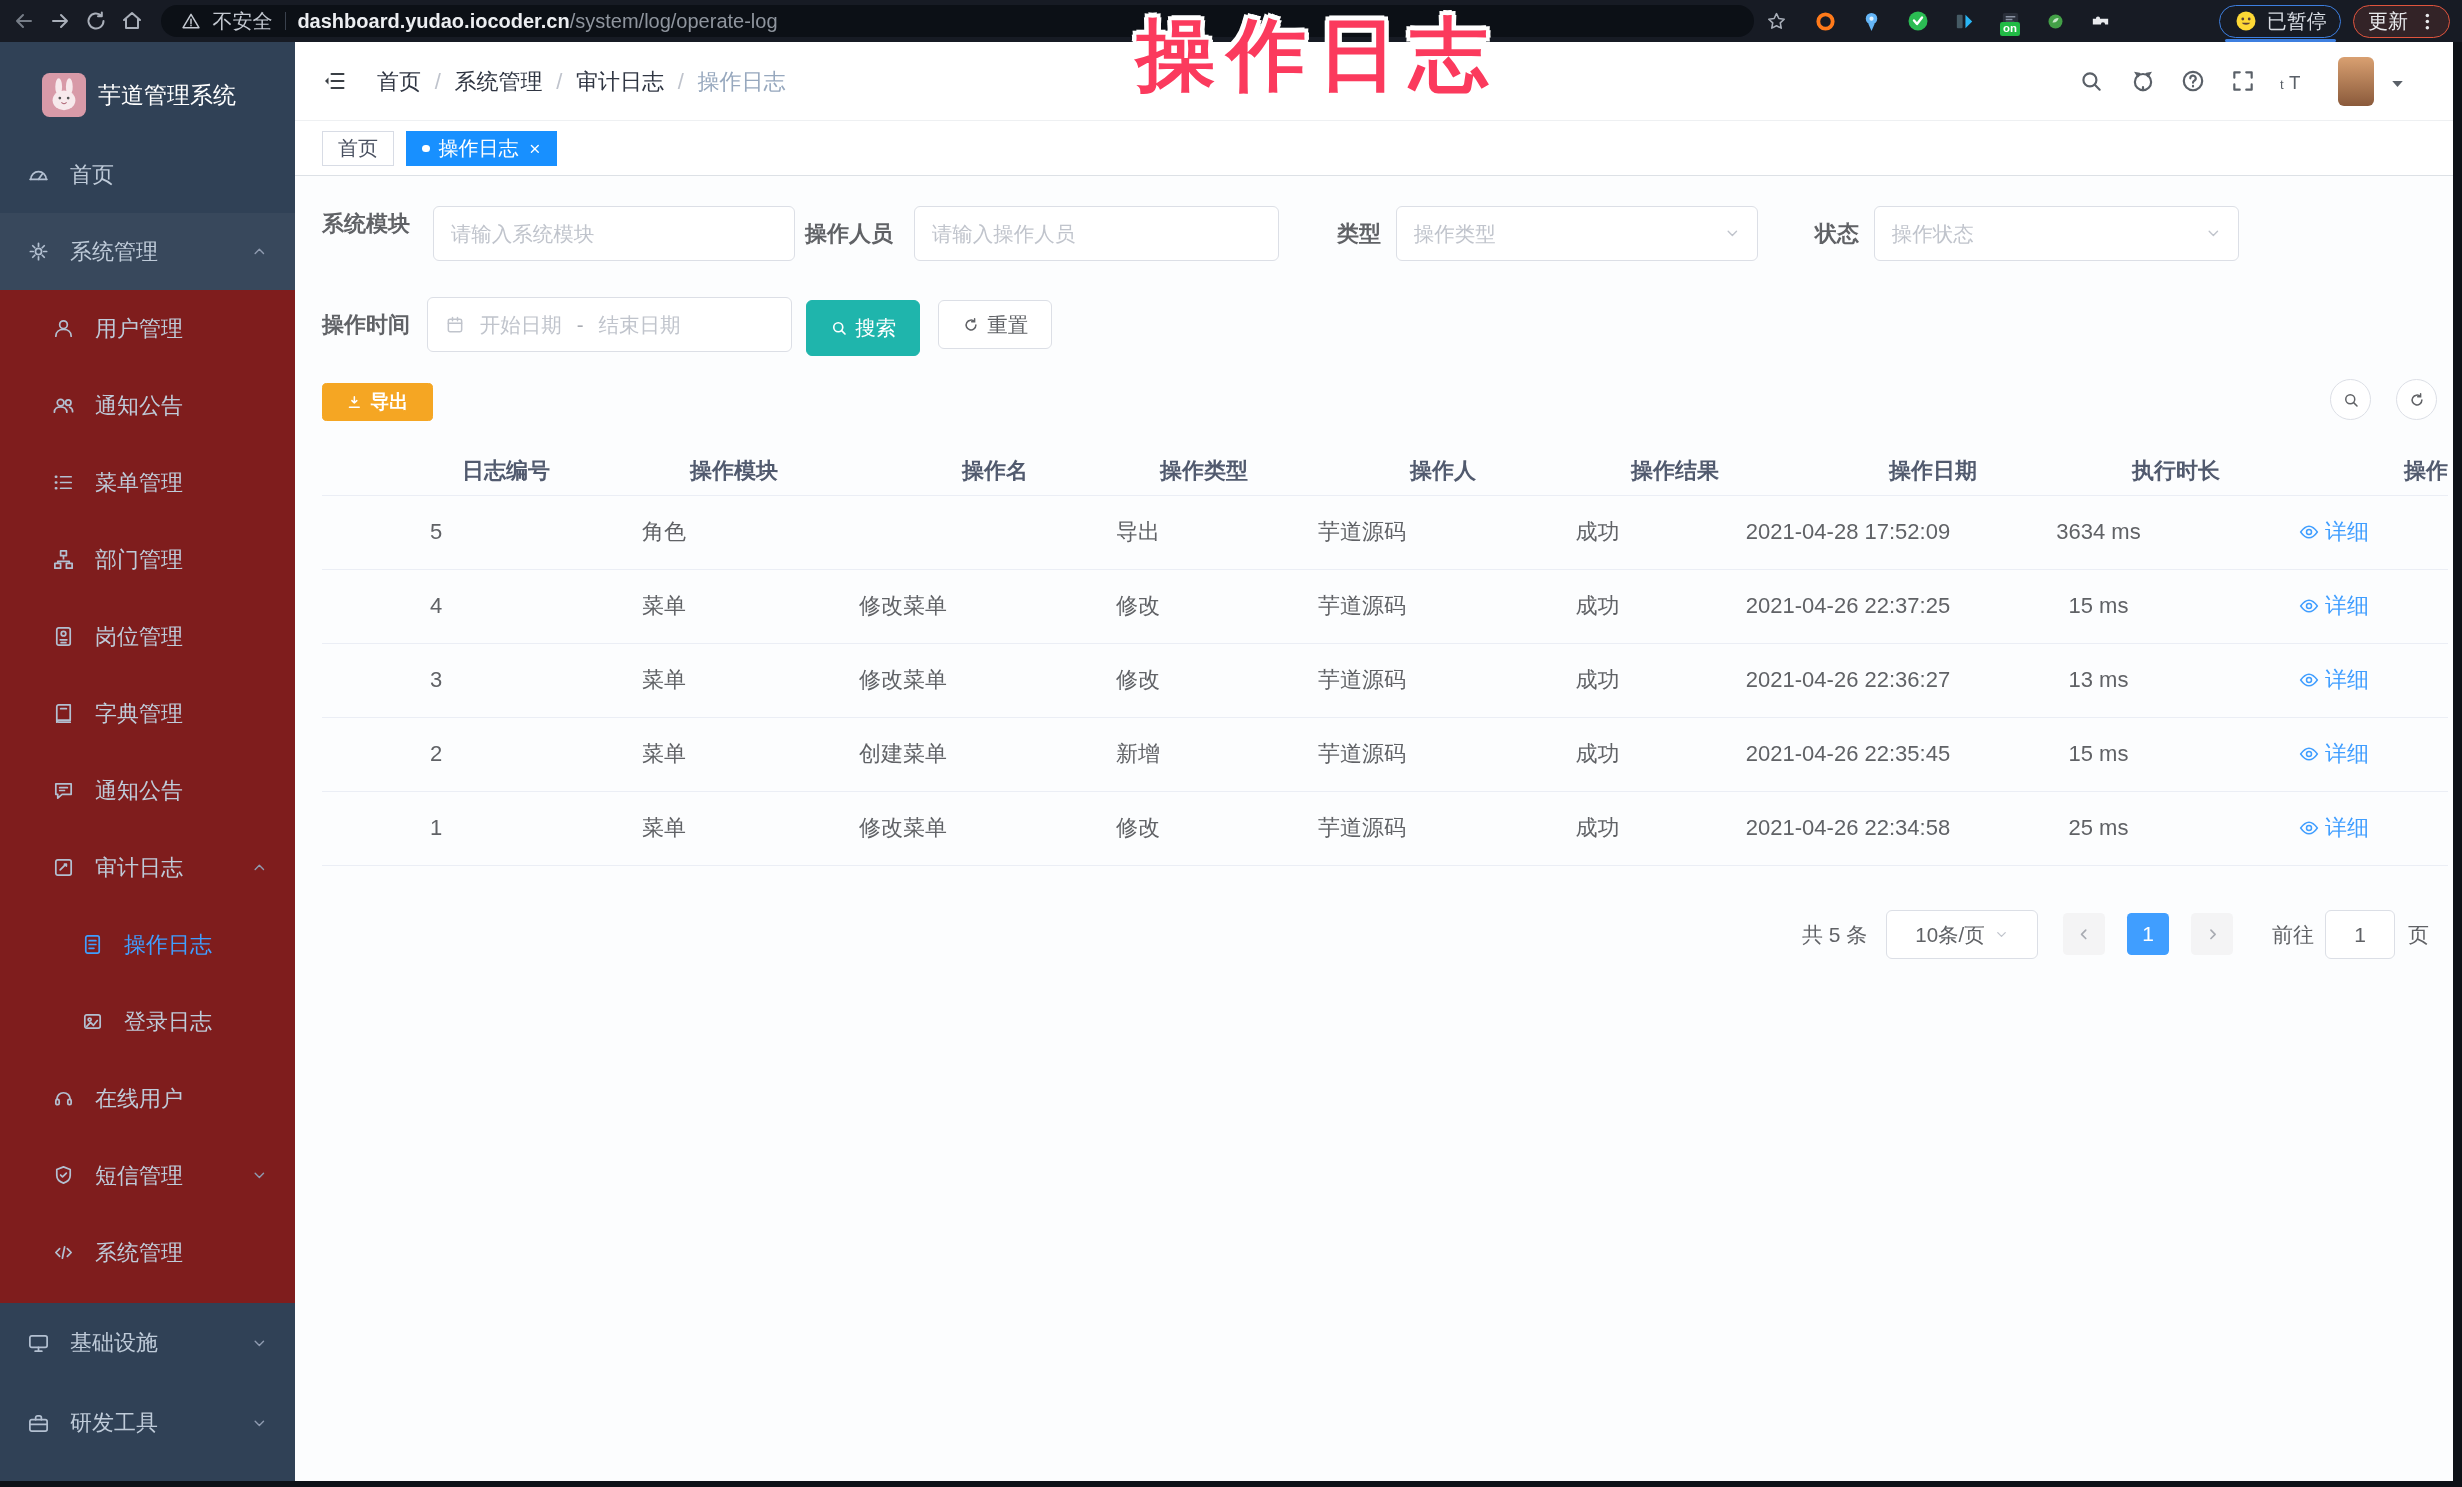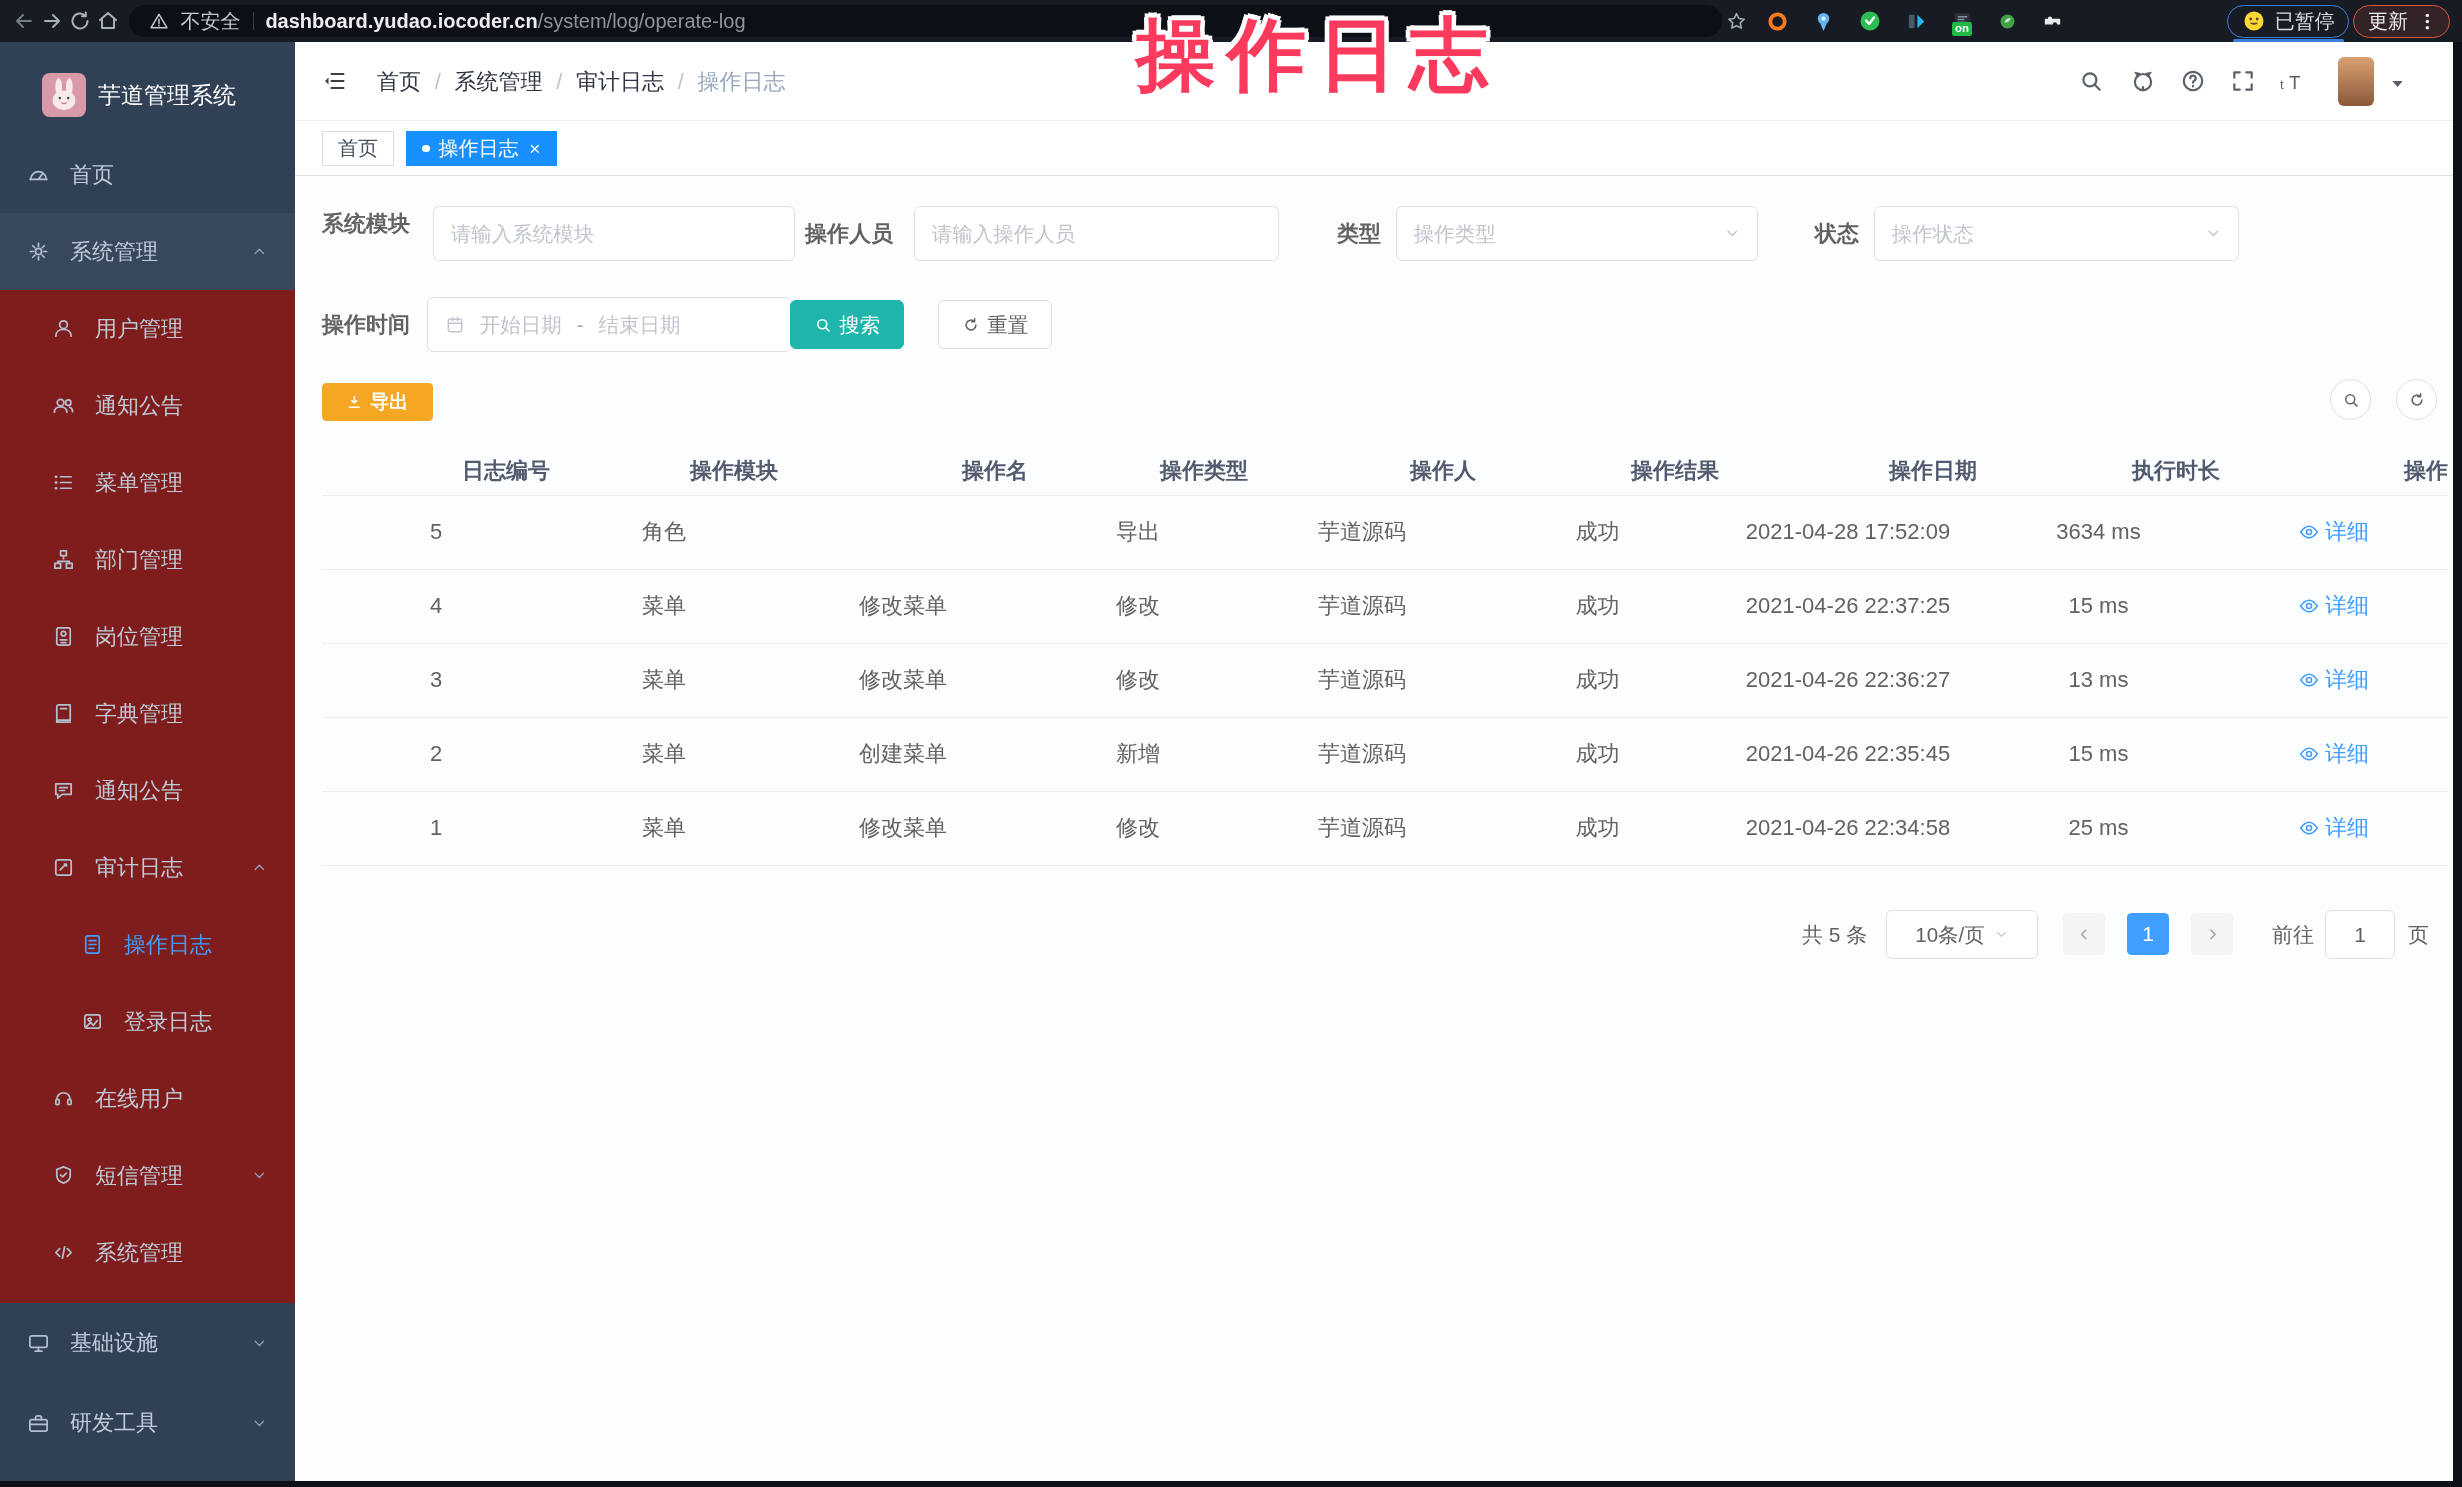--- a/index.html
+++ b/index.html
@@ -1,20 +1,20 @@
 <!DOCTYPE html>
 <html style="font-size:12px"><head>
 <meta charset="utf-8">
 <style>
 *{box-sizing:border-box;margin:0;padding:0}
 body{background:#0d1117;font-family:"Liberation Sans",sans-serif}
 .screen{position:relative;width:2462px;height:1488px;background:#fcfdfe;overflow:hidden}
 svg{display:block}
 
-.browser-bar{position:absolute;left:0;top:0;width:2462px;height:42px;background:#171b24;display:flex;align-items:center;padding:0 12px;gap:4px}
+.browser-bar{position:absolute;left:0;top:0;width:2462px;height:42px;background:#171b24;display:flex;align-items:center;padding:0 12px;gap:12px}
 .bicon{color:#a9afb9;flex:0 0 auto}
 .bicon.dim{color:#767d87}
 .addr{flex:0 0 auto;width:1593px;height:32px;border-radius:16px;background:#0c1016;display:flex;align-items:center;gap:12px;padding:0 20px;margin-left:4.6px;color:#c3c8d0}
 .addr .sec{font-size:20px;color:#c3c8d0}
 .addr .div{width:0.8px;height:18px;background:#3a414d}
 .addr .url{font-size:20px;color:#8f959e;white-space:nowrap}
 .addr .url b{color:#eceef1;font-weight:700}
 .exts{display:flex;align-items:center;gap:23px;margin-left:15px}
 .ext{position:relative}
 .ext-badge{position:absolute;left:1.5px;bottom:-3px;background:#21ba45;color:#fff;font-size:11.4px;line-height:13.7px;padding:0 3px;border-radius:2.3px;font-weight:700}
@@ -497,21 +497,21 @@
       <span class="ph">
           <svg width="20" height="20" viewBox="0 0 24 24" fill="none" stroke="currentColor" stroke-width="1.8" stroke-linecap="round">
             <rect x="4" y="5" width="16" height="15" rx="2"></rect>
             <path d="M4 10h16M9 3v4M15 3v4"></path>
           </svg>
         </span>
       <span class="ph">开始日期</span>
       <span style="color:#a8abb2">-</span>
       <span class="ph">结束日期</span>
     </div>
-    <button class="btn btn-search" style="left:495px;top:124px;width:114px;height:49px">
+    <button class="btn btn-search" style="left:511px;top:124px;width:114px;height:56px">
       <span>
           <svg width="18" height="18" viewBox="0 0 24 24" fill="none" stroke="currentColor" stroke-width="2.2" stroke-linecap="round">
             <circle cx="11" cy="11" r="6"></circle>
             <path d="M15.5 15.5L20 20"></path>
           </svg>
         </span>
       <span>搜索</span>
     </button>
     <button class="btn btn-reset" style="left:643px;top:124px;width:114px;height:49px">
       <span>

